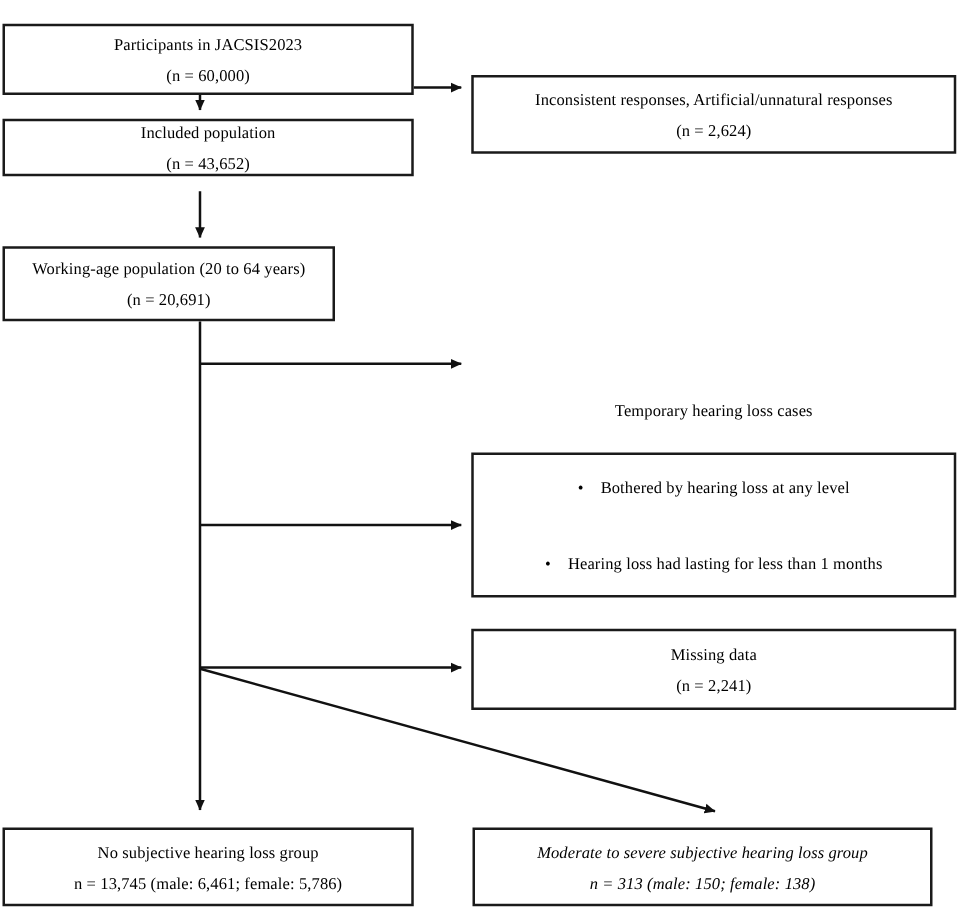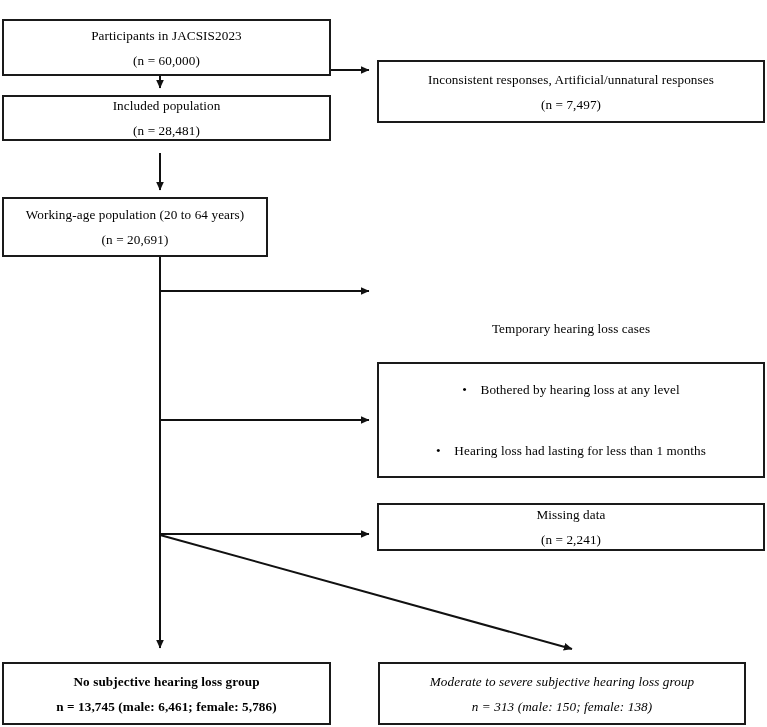--- a/index.html
+++ b/index.html
@@ -62,47 +62,47 @@
     <path d="M160,535 L572,649" stroke="#111111" stroke-width="2" fill="none" marker-end="url(#arw)"></path>
   </svg>
 
   <div class="box" style="left:2px;top:19px;width:329px;height:57px;">
     <span class="ln">Participants in JACSIS2023</span>
     <span class="ln">(n = 60,000)</span>
   </div>
 
   <div class="box" style="left:2px;top:95px;width:329px;height:46px;">
     <span class="ln">Included population</span>
-    <span class="ln">(n = 28,481)</span>
+    <span class="ln">(n = 43,652)</span>
   </div>
 
   <div class="box" style="left:2px;top:197px;width:266px;height:60px;">
     <span class="ln">Working-age population (20 to 64 years)</span>
     <span class="ln">(n = 20,691)</span>
   </div>
 
-  <div class="box" style="left:2px;top:662px;width:329px;height:63px;font-weight:bold;">
+  <div class="box" style="left:2px;top:662px;width:329px;height:63px;">
     <span class="ln">No subjective hearing loss group</span>
     <span class="ln">n = 13,745 (male: 6,461; female: 5,786)</span>
   </div>
 
   <div class="box" style="left:377px;top:40px;width:388px;height:63px;margin-top:20px;">
     <span class="ln">Inconsistent responses, Artificial/unnatural responses</span>
-    <span class="ln">(n = 7,497)</span>
+    <span class="ln">(n = 2,624)</span>
   </div>
 
 
   <div class="box" style="left:377px;top:362px;width:388px;height:116px;gap:36px;">
     <span class="ln">Temporary hearing loss cases</span>
     <span class="bullet-ln">•    Bothered by hearing loss at any level</span>
     <span class="bullet-ln">•    Hearing loss had lasting for less than 1 months</span>
     <span class="ln">(n = 4,132)</span>
   </div>
 
-  <div class="box" style="left:377px;top:503px;width:388px;height:48px;">
+  <div class="box" style="left:377px;top:503px;width:388px;height:65px;">
     <span class="ln">Missing data</span>
     <span class="ln">(n = 2,241)</span>
   </div>
 
   <div class="box" style="left:378px;top:662px;width:368px;height:63px;font-style:italic;">
     <span class="ln">Moderate to severe subjective hearing loss group</span>
     <span class="ln">n = 313 (male: 150; female: 138)</span>
   </div>
 
 </div>

